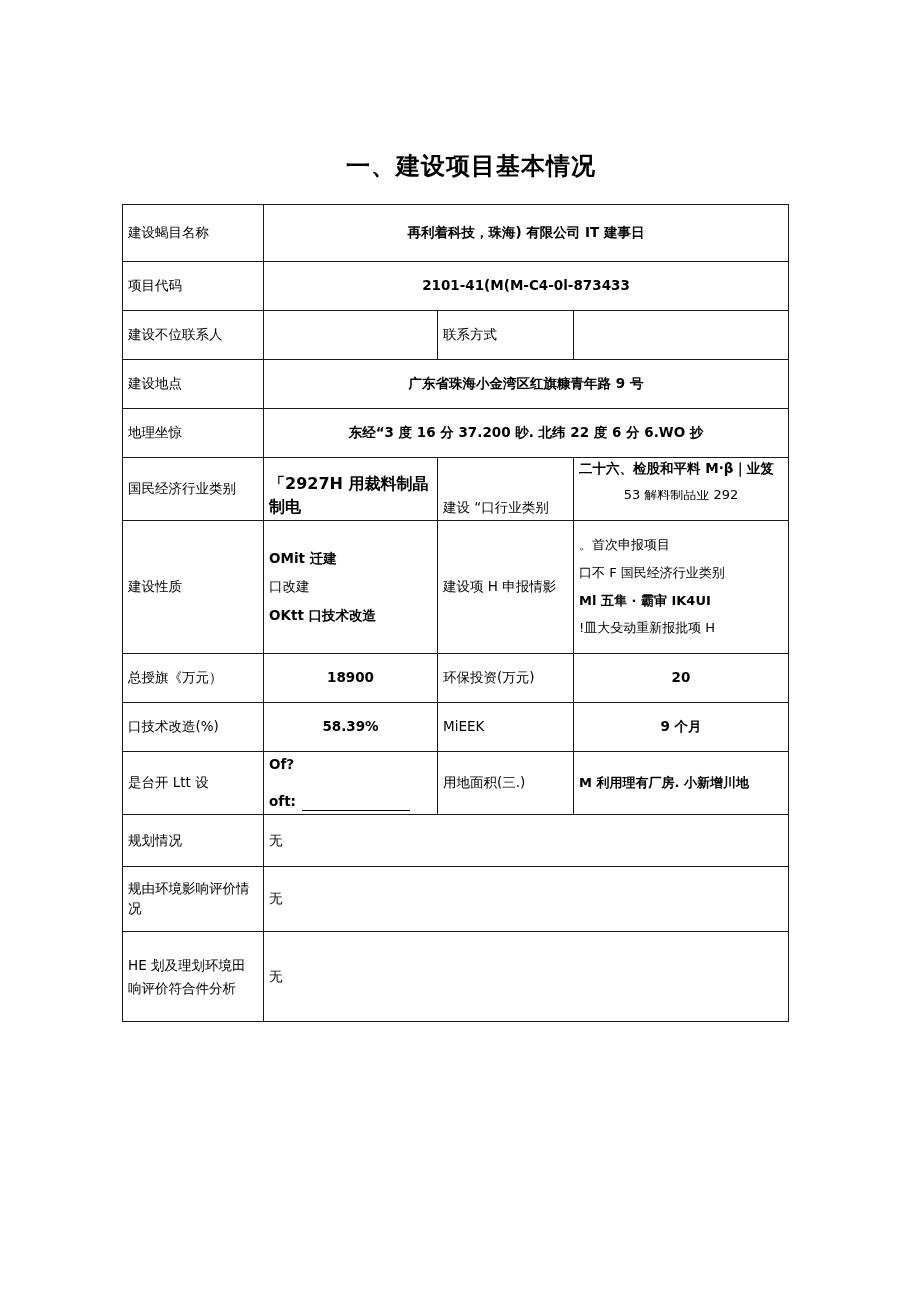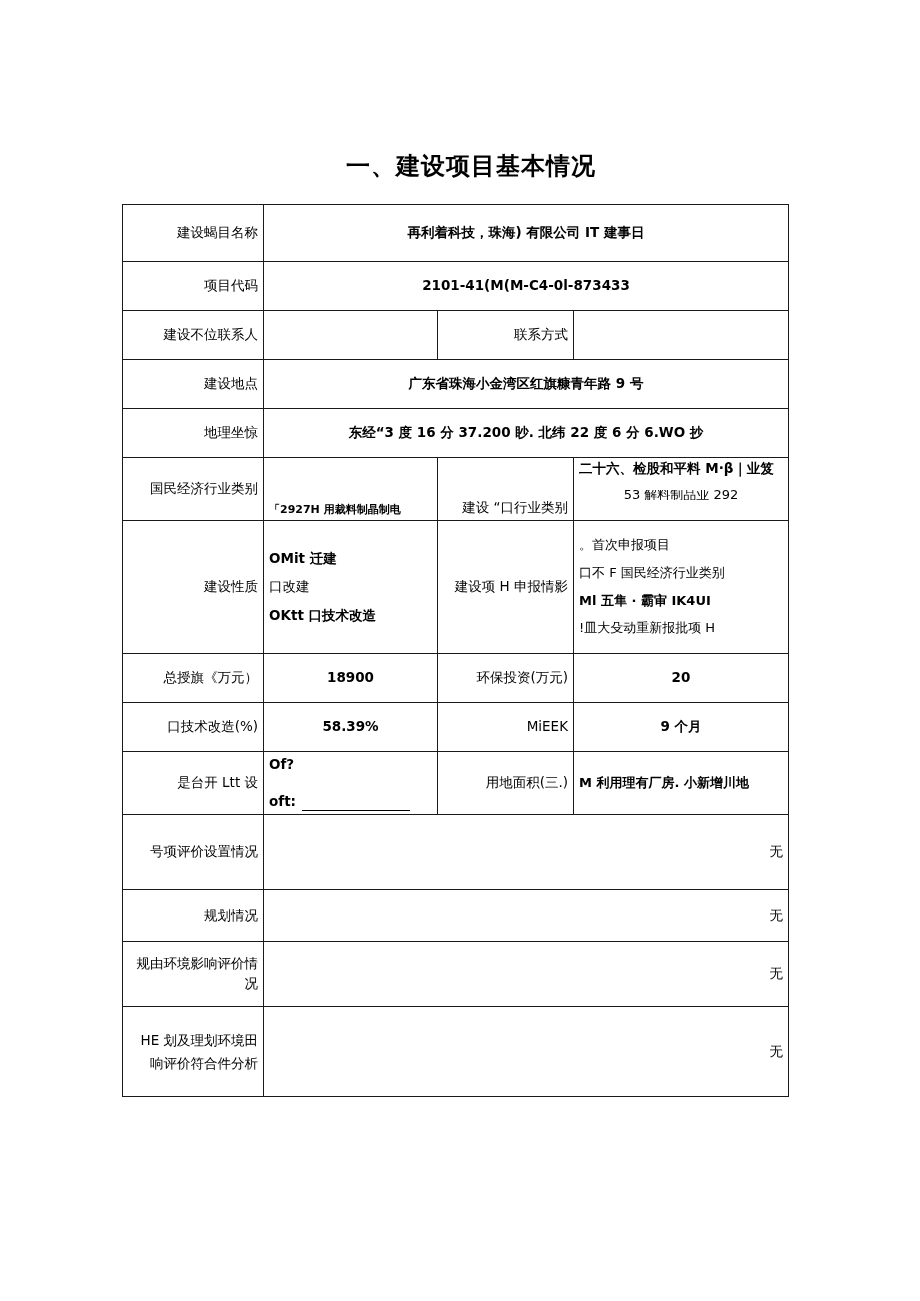--- a/index.html
+++ b/index.html
@@ -43,21 +43,21 @@
   table.form td {
     border: 1px solid #1a1a1a;
     padding: 2px 5px;
     font-size: 13.5px;
     line-height: 1.45;
     vertical-align: middle;
     font-family: "DejaVu Sans", "Liberation Sans", sans-serif;
     word-break: break-word;
   }
   .c-label {
-    text-align: right;
+    text-align: left;
   }
   .c-val {
     text-align: center;
     font-weight: bold;
   }
   .l-val {
     text-align: left;
     font-weight: bold;
   }
   .plain {
@@ -136,21 +136,21 @@
         <td class="c-val" colspan="3">广东省珠海小金湾区红旗糠青年路 9 号</td>
       </tr>
 
       <tr>
         <td class="c-label" style="height:44px">地理坐惊</td>
         <td class="c-val" colspan="3">东经“3 度 16 分 37.200 眇. 北纬 22 度 6 分 6.WO 抄</td>
       </tr>
 
       <tr>
         <td class="c-label small-label" style="height:58px">国民经济行业类别</td>
-        <td class="l-val" style="vertical-align:bottom;font-size:11px">「2927H 用裁料制晶制电</td>
+        <td class="l-val" style="vertical-align:bottom;font-size:16px">「2927H 用裁料制晶制电</td>
         <td class="c-label small-label" style="vertical-align:bottom">建设 “口行业类别</td>
         <td class="clip-cell" style="vertical-align:top">
           <div class="l-val" style="line-height:1.2">二十六、检股和平料 M·β｜业笈</div>
           <div class="clip-extra">53 解料制品业 292</div>
         </td>
       </tr>
 
       <tr>
         <td class="c-label" style="height:128px">建设性质</td>
         <td class="l-val multi" style="vertical-align:middle">
@@ -185,24 +185,20 @@
       <tr>
         <td class="c-label" style="height:58px">是台开 Ltt 设</td>
         <td class="l-val" style="vertical-align:middle">
           <span class="wrapline" style="margin-bottom:17px">Of?</span>
           <span class="wrapline"><span>oft:</span><span class="underline-blank"></span></span>
         </td>
         <td class="c-label small-label">用地面积(三.)</td>
         <td class="l-val" style="font-size:13px">M 利用理有厂房. 小新增川地</td>
       </tr>
 
-      <tr>
-        <td class="c-label" style="height:70px">号项评价设置情况</td>
-        <td class="c-label" colspan="3">无</td>
-      </tr>
 
       <tr>
         <td class="c-label" style="height:47px">规划情况</td>
         <td class="c-label" colspan="3">无</td>
       </tr>
 
       <tr>
         <td class="c-label" style="height:60px">规由环境影响评价情况</td>
         <td class="c-label" colspan="3">无</td>
       </tr>

